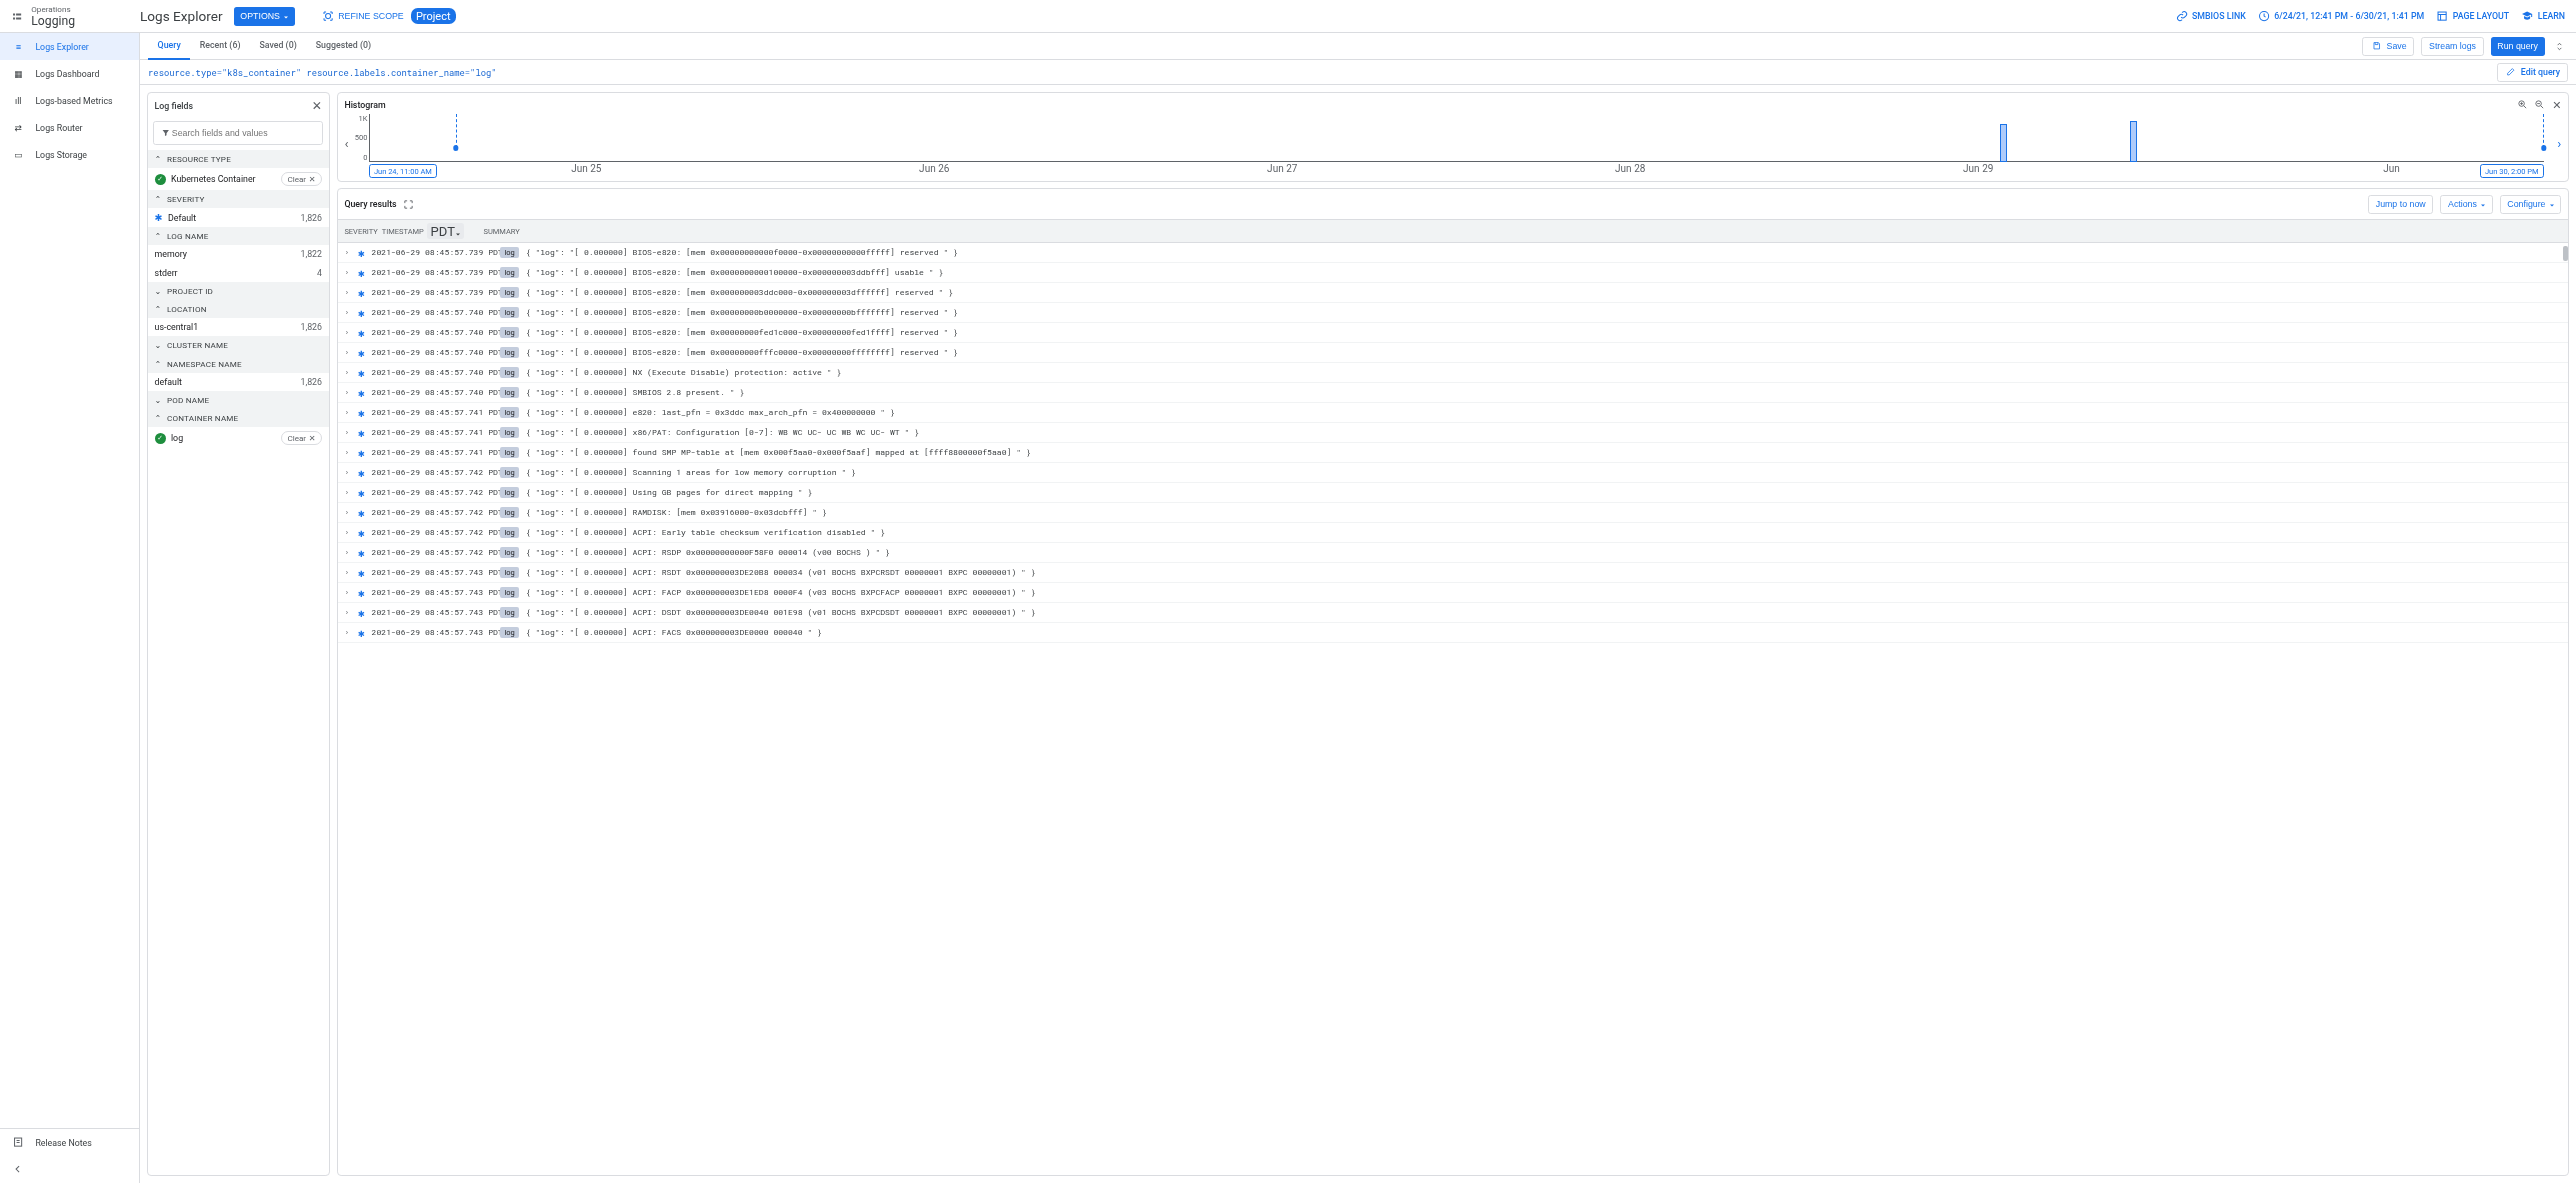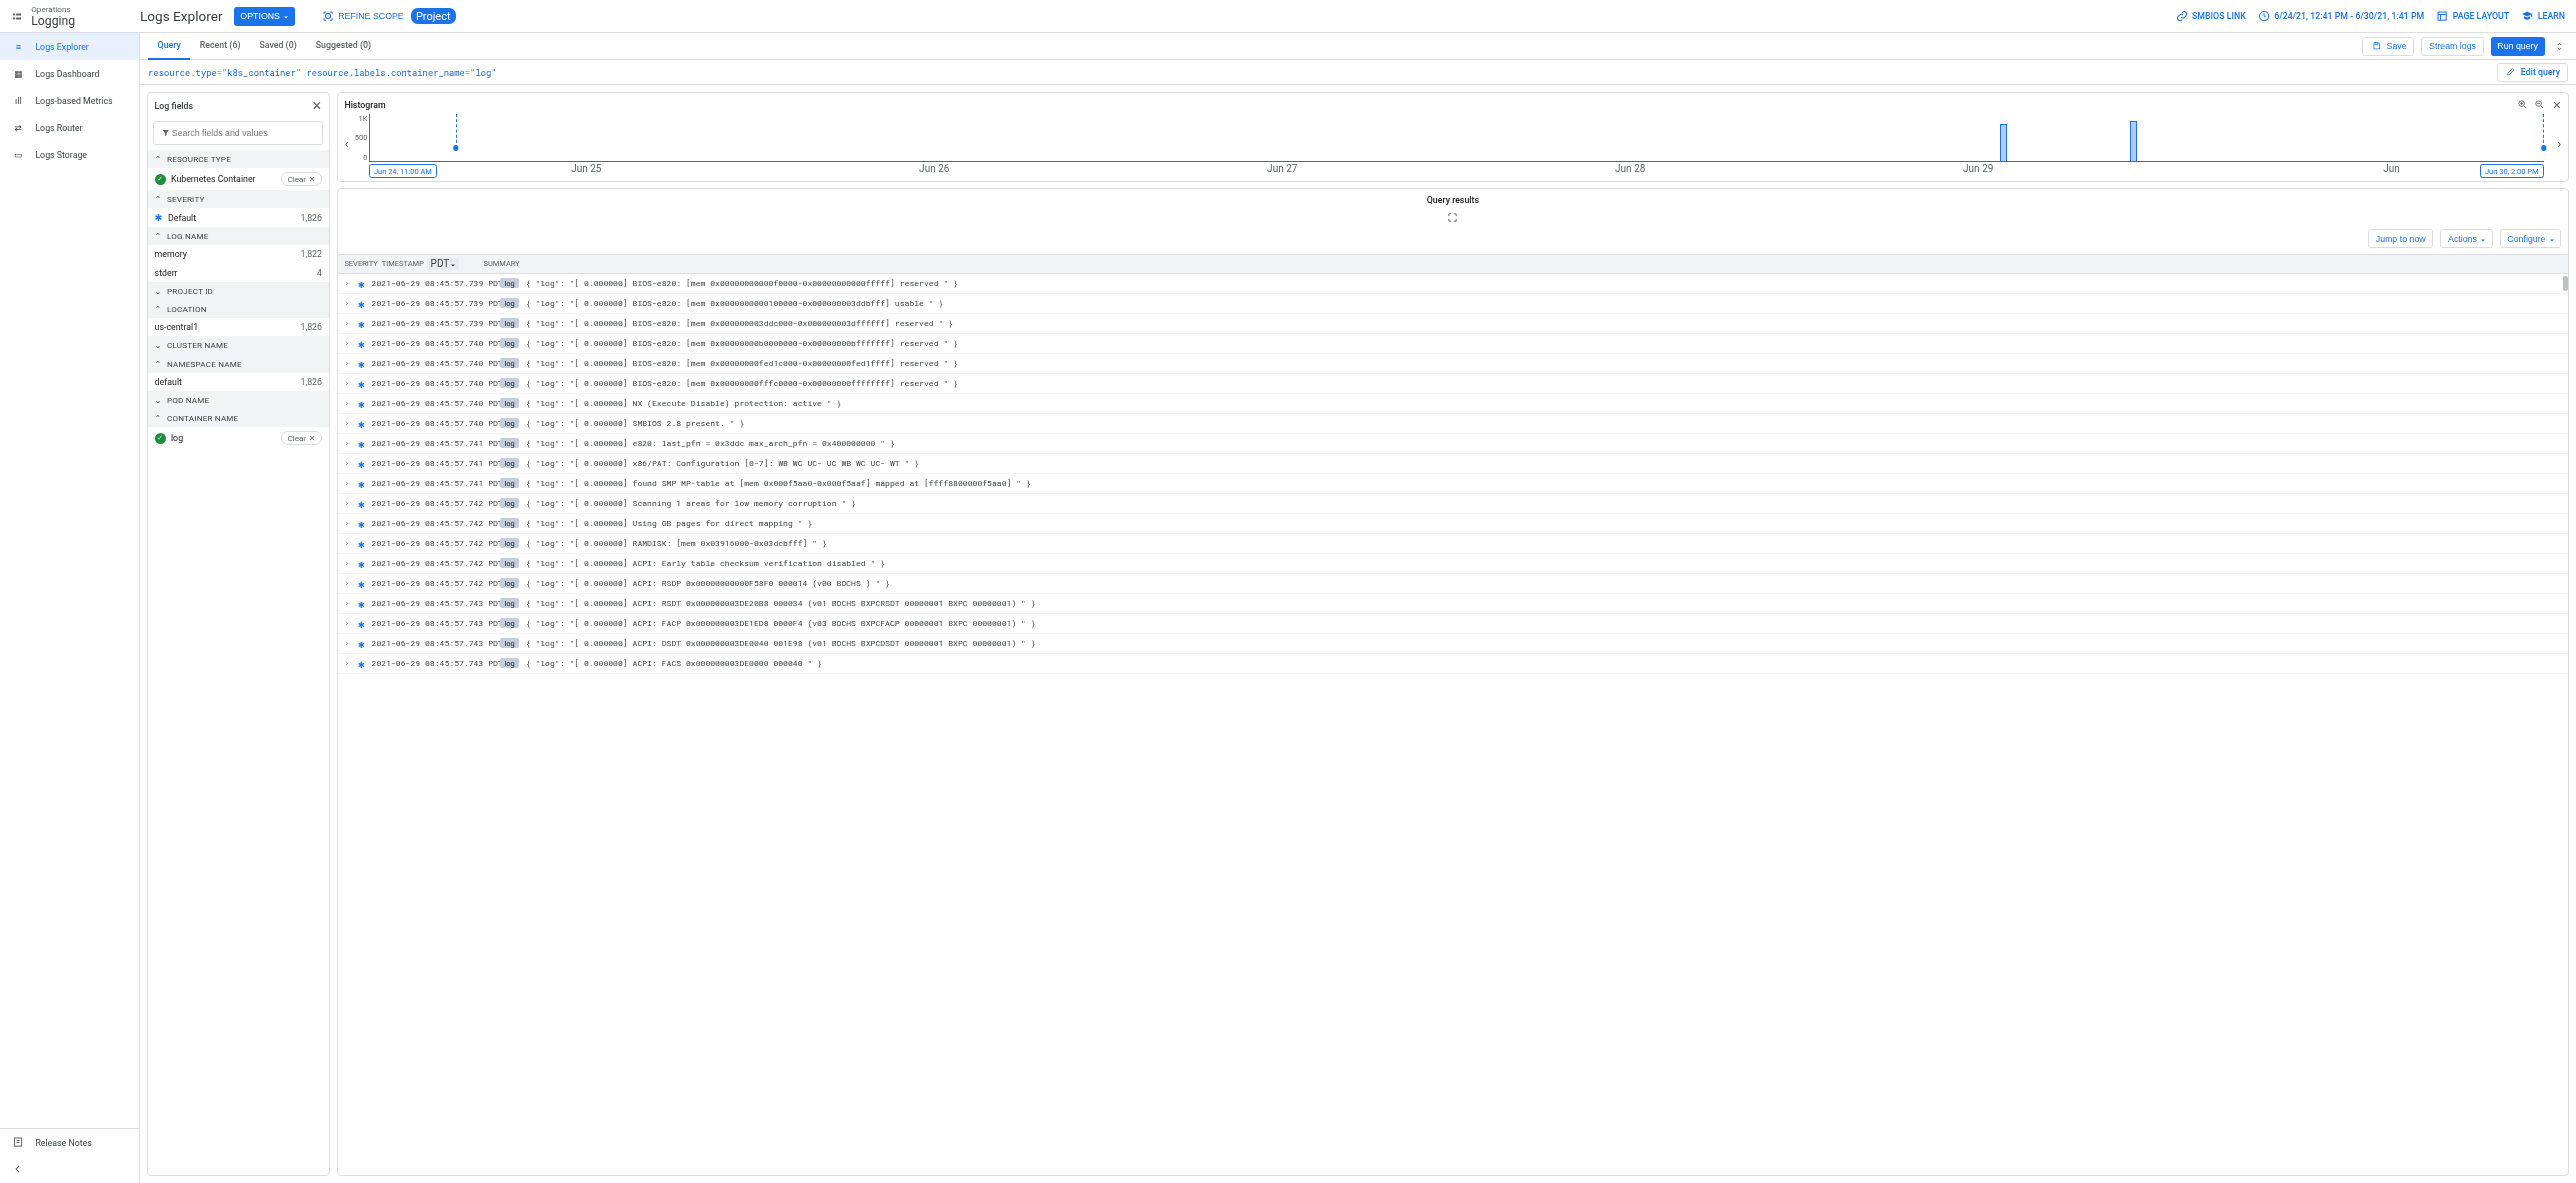--- a/index.html
+++ b/index.html
@@ -65,26 +65,26 @@
 .bar { position:absolute; bottom:0; width:6.8px; background:#aecbfa; border:0.7px solid #1a73e8;}
 .x-labels { position:absolute; left:0; right:0; bottom:0; height:12.2px; font-size:10px; color:#5f6368;}
 .x-labels span { position:absolute; transform:translateX(-50%);}
 .range-chip { position:absolute; bottom:-2.7px; border:0.7px solid #1a73e8; color:#1a73e8; background:#fff; border-radius:2.7px; padding:1.4px 4.1px; font-size:7.5px;}
 .range-line { position:absolute; top:0; bottom:13.6px; border-left:0.7px dashed #1a73e8;}
 .range-dot { position:absolute; width:5.4px; height:5.4px; background:#1a73e8; border-radius:50%; bottom:11px; transform:translateX(-50%);}
 .nav-arrow { color:#5f6368; cursor:pointer;}
 
 
 .results { border: 0.7px solid #dadce0; border-radius: 4.1px; flex: 1; display: flex; flex-direction: column; overflow: hidden;}
-.results-head { display: flex; align-items: center; padding: 5.4px 6.8px; gap: 6.8px; flex-direction: column;}
+.results-head { display: flex; align-items: center; padding: 5.4px 6.8px; gap: 6.8px;}
 .results-head .right { margin-left: auto; display: flex; gap: 6.8px;}
 .col-head { display: flex; align-items: center; background: #f1f3f4; font-size: 7.5px; color: #5f6368; text-transform: uppercase; padding: 2.7px 6.8px; gap: 6.8px; border-top:0.7px solid #dadce0; border-bottom:0.7px solid #dadce0;}
 .col-head .sev { width: 30.5px; }
 .col-head .ts { width: 95px; display:flex; align-items:center;}
-.tz-chip { background:#e8eaed; border-radius:2.7px; padding:0.7px 4.1px; margin-left:2.7px; display:inline-flex; align-items:center; gap:1.4px; font-size:10px; color:#3c4043; cursor:pointer; text-transform:none;}
+.tz-chip { background:#e8eaed; border-radius:2.7px; padding:0.7px 4.1px; margin-left:2.7px; display:inline-flex; align-items:center; gap:1.4px; font-size:13px; color:#3c4043; cursor:pointer; text-transform:none;}
 .rows { flex: 1; overflow-y: auto; font-family: "Roboto Mono", monospace; font-size: 8.1px; position:relative;}
 .row { display: flex; align-items: center; padding: 2px 6.8px; gap: 6.8px; border-bottom: 0.7px solid #f1f3f4; white-space: nowrap; cursor:pointer;}
 .row .chev { color:#5f6368; width:6.8px;}
 .row .dot { color:#1a73e8; width:6.8px; font-size:11px;}
 .row .ts { color:#3c4043; width:122px;}
 .log-badge { background:#c4cddd; color:#202124; border-radius:2px; padding:0.7px 4.1px; font-size:7.5px; font-family: Roboto;}
 .row .msg { color:#3c4043; }
 .scrollbar-thumb { position:absolute; right:0.7px; top:2.7px; width:4.1px; height:15px; background:#bdc1c6; border-radius:2px;}
 
 

